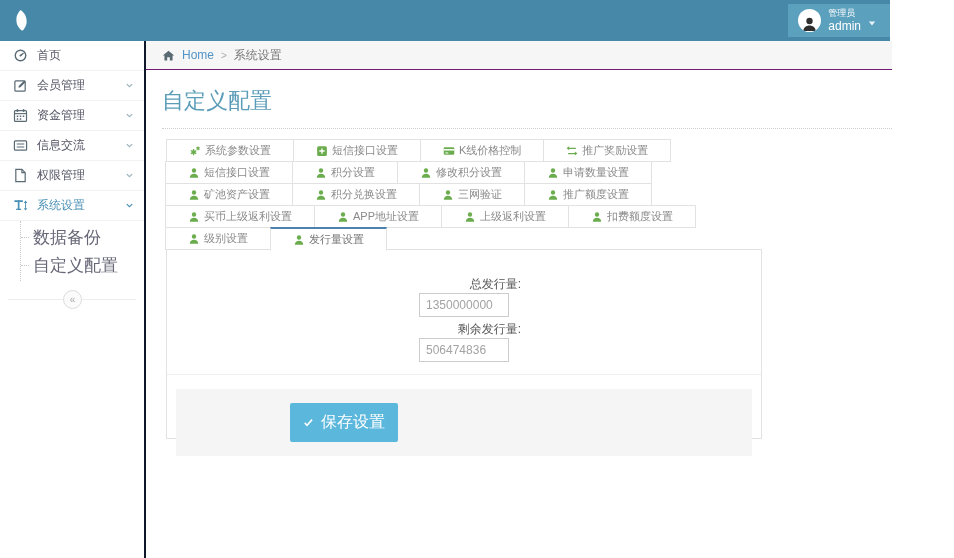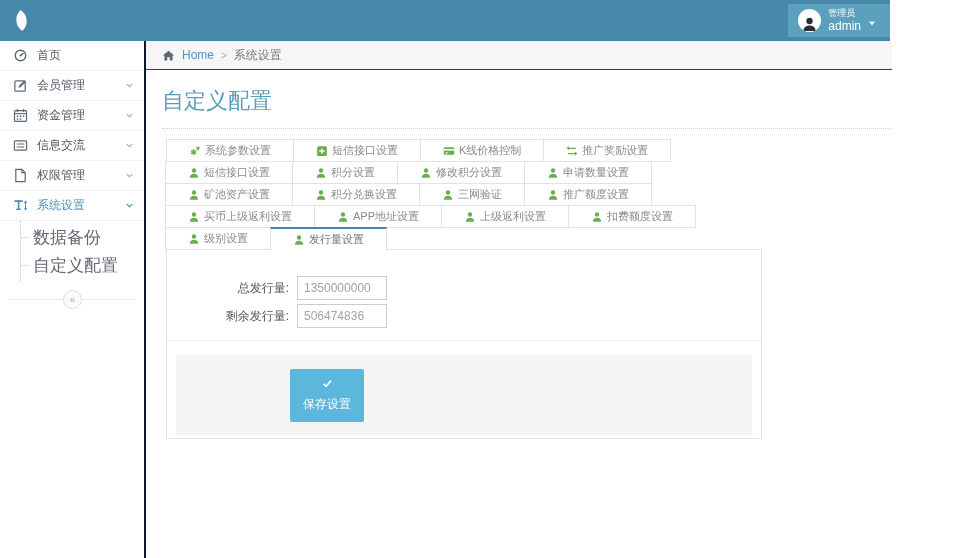--- a/index.html
+++ b/index.html
@@ -67,32 +67,32 @@
     cursor:pointer; white-space:nowrap; height:23px; }
   .tab:first-child { margin-left:0; }
   .tab .ticon { width:12px; height:12px; color:var(--green); flex:none; display:flex; }
   .tab .ticon svg { width:12px; height:12px; }
   .tab.active { border-top:2px solid var(--tab-active-border); border-bottom:1px solid #fff;
     position:relative; z-index:2; color:#777; height:24px; }
 
   
   .tab-panel { width:596px; border:1px solid #e2e2e2; margin-top:-1px; background:#fff;
     height:190px; padding-top:26px; }
-  .form-row { display:flex; align-items:center; margin-bottom:4px; }
+  .form-row { display:flex; align-items:center; margin-bottom:4px;flex-direction:column; }
   .form-row label { width:130px; text-align:right; padding-right:8px; font-size:12px;
     color:#555; }
   .form-row input { width:90px; height:24px; border:1px solid #ccc; padding:0 6px;
     font-size:12px; color:#a3a3a3; outline:none; border-radius:0;
     font-family:"Liberation Sans","DejaVu Sans",sans-serif; }
   .form-divider { border-top:1px solid #eee; margin-top:12px; }
   .form-actions { margin:14px 9px 0; background:#f5f5f5; padding:14px 0 14px 114px; }
   .save-btn { display:inline-flex; align-items:center; gap:7px; border:none;
-    background:var(--button-bg); color:#fff; font-size:12px; padding:9px 13px;
+    background:var(--button-bg); color:#fff; font-size:16px; padding:9px 13px;
     border-radius:2px; cursor:pointer;
-    font-family:"Liberation Sans","DejaVu Sans",sans-serif;flex-direction:column; }
+    font-family:"Liberation Sans","DejaVu Sans",sans-serif; }
   .save-btn svg { width:11px; height:11px; }
   .hidden-defs { position:absolute; width:0; height:0; overflow:hidden; }
 </style>
 </head>
 <body>
 
 <svg class="hidden-defs" aria-hidden="true">
   <defs>
     <symbol id="sym-user" viewBox="0 0 16 16">
         <circle cx="8" cy="4.6" r="2.9" fill="currentColor"></circle>

